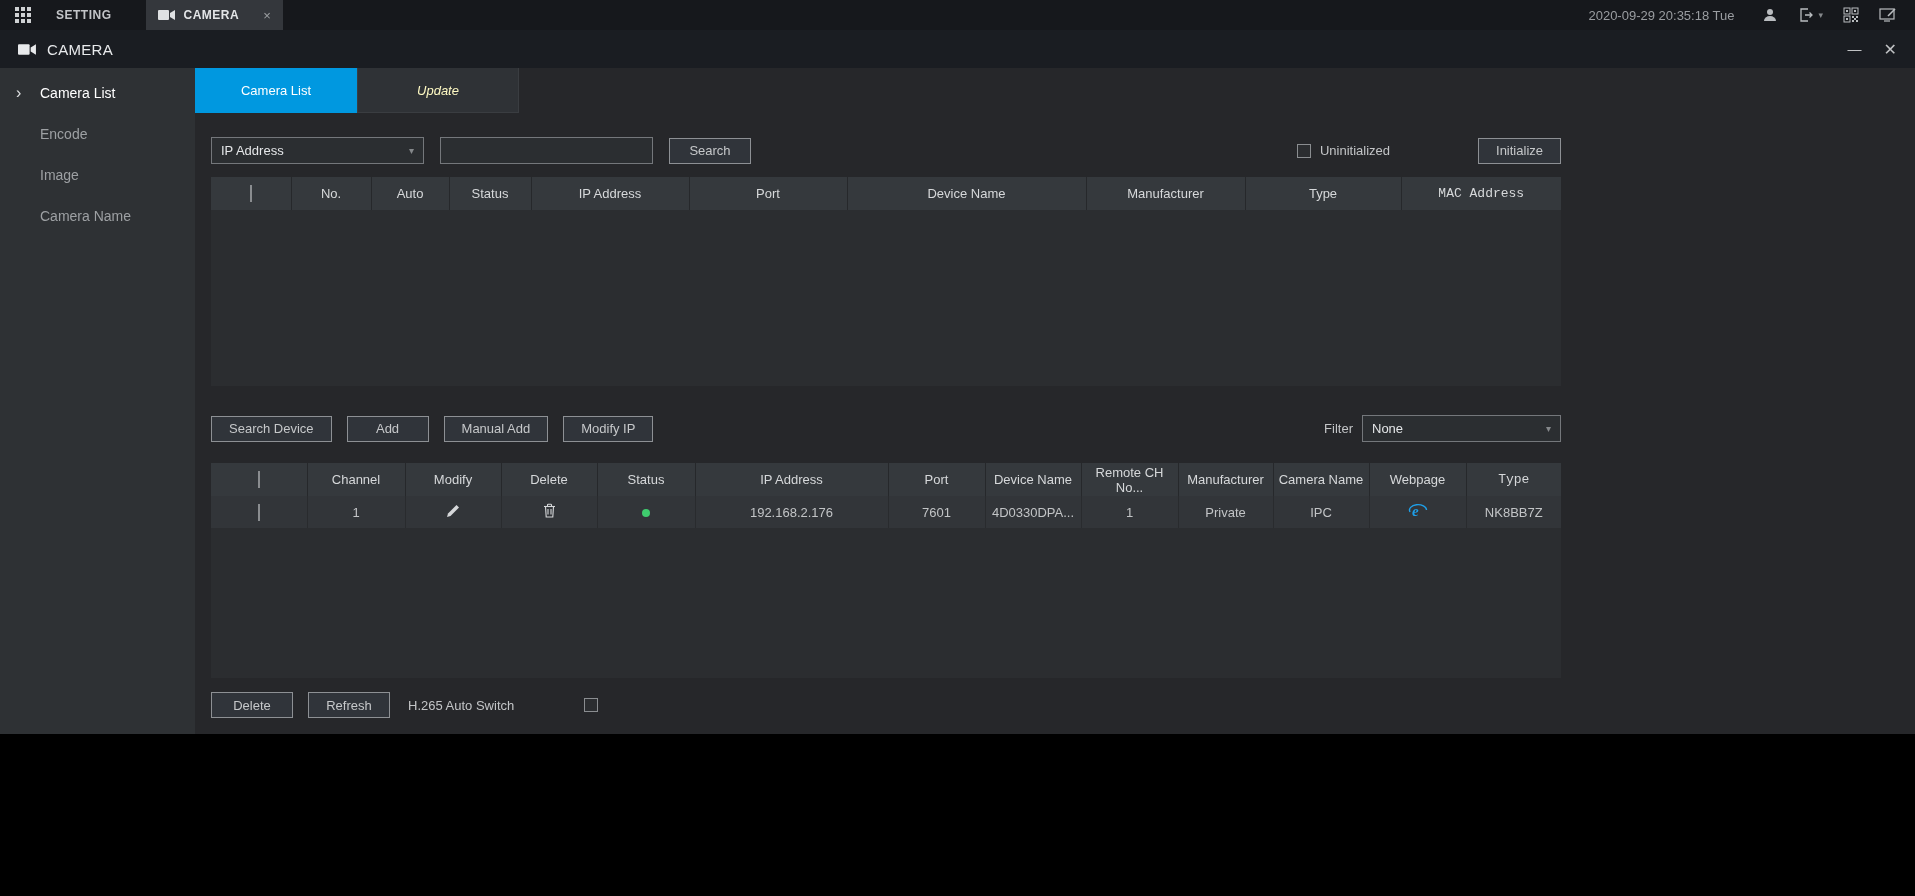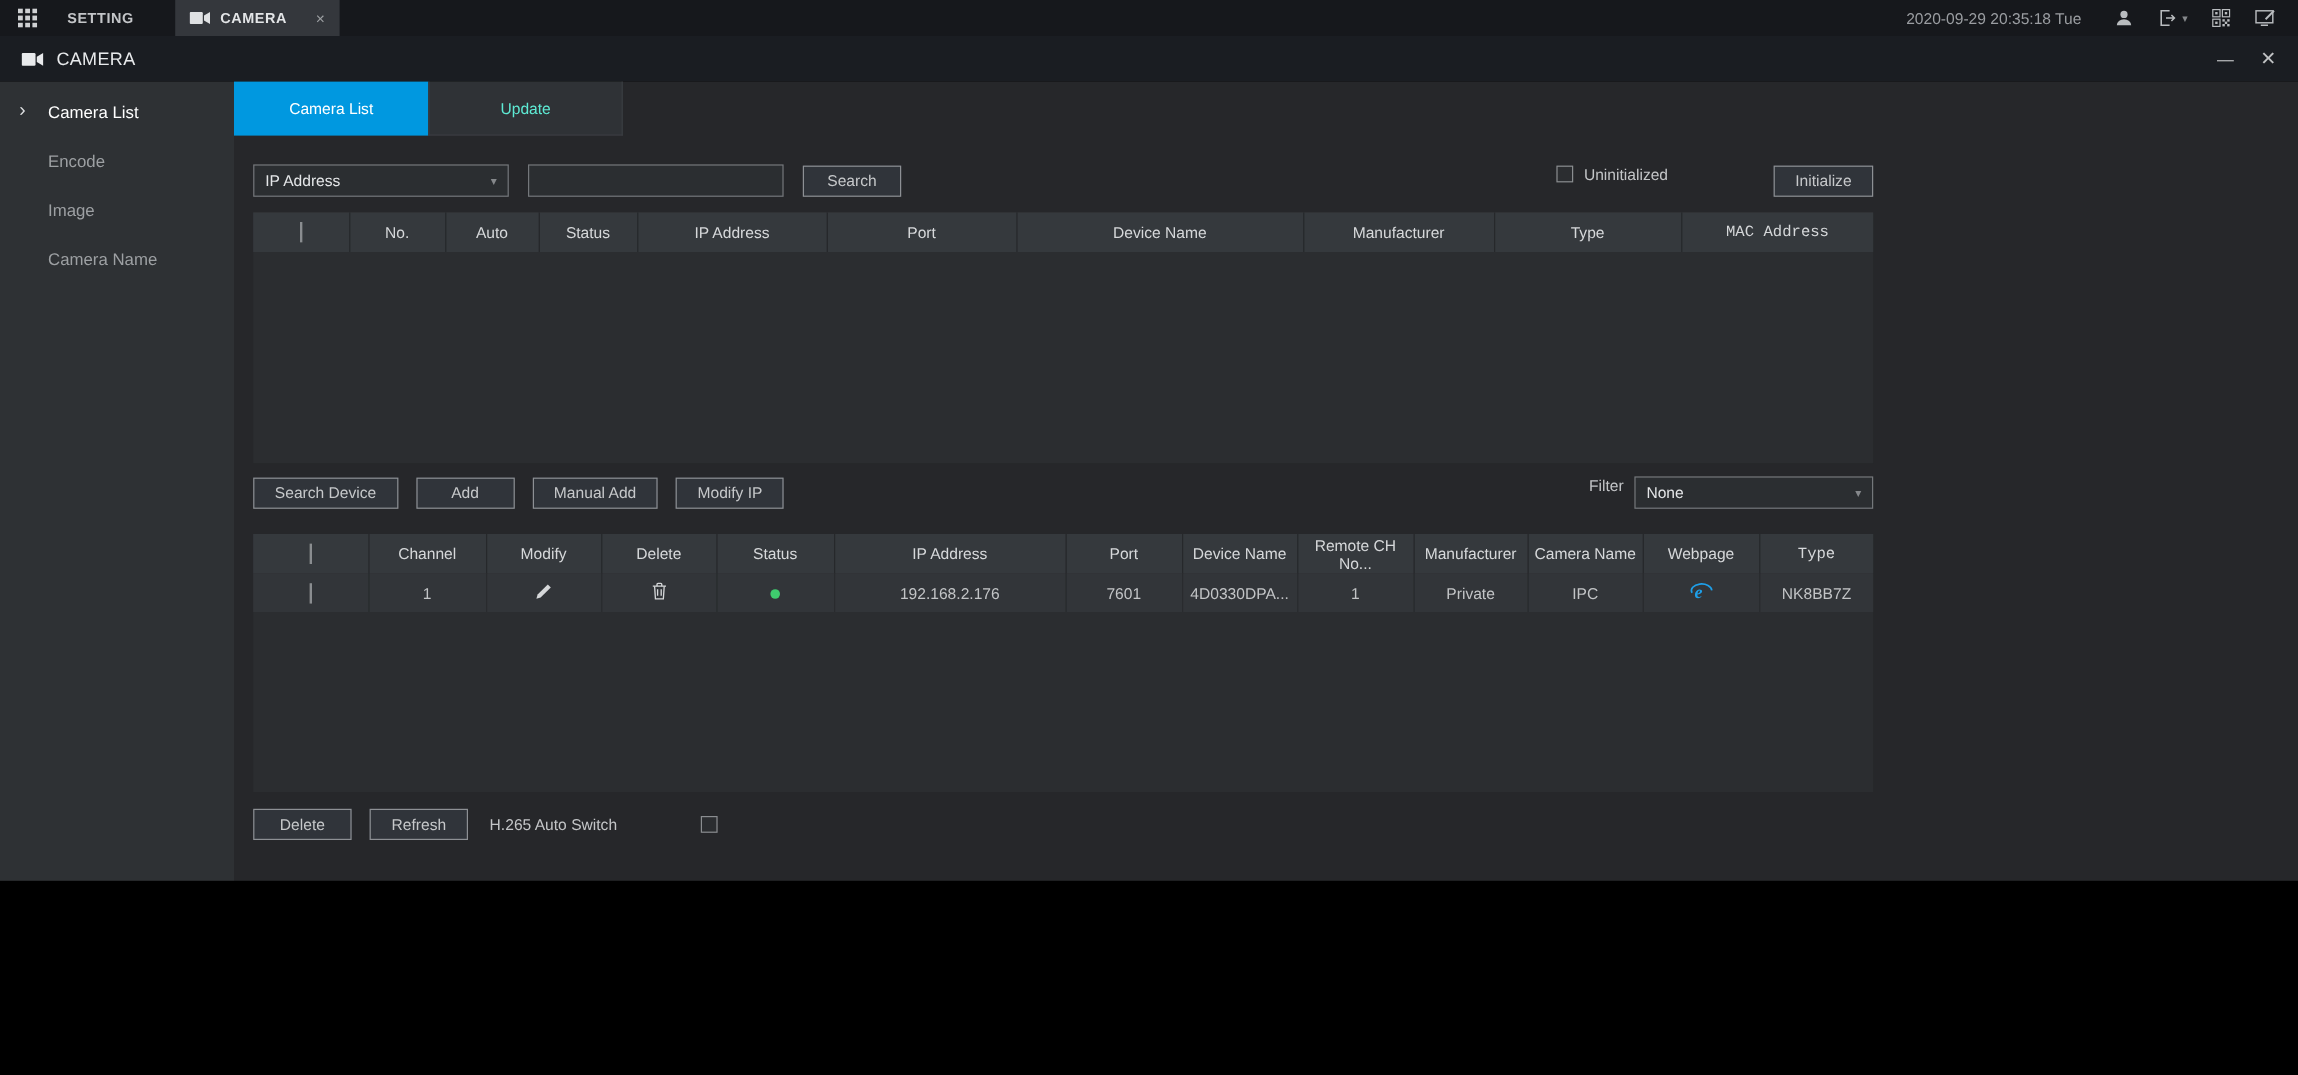--- a/index.html
+++ b/index.html
@@ -28,53 +28,53 @@
   .workspace { display:flex; height:666px; }
   .sidebar { width:195px; background:#2e3134; flex:none; padding-top:4px; }
   .side-item { height:41px; display:flex; align-items:center; padding-left:40px; color:#9da0a3; font-size:14px; position:relative; cursor:pointer; }
   .side-item.active { color:#ffffff; }
   .side-item .side-arrow { position:absolute; left:16px; color:#dfe1e3; font-size:16px; line-height:1; }
 
   .main { flex:1; background:#26272a; position:relative; }
   .main-tabs { display:flex; height:45px; }
   .main-tab { width:162px; height:45px; display:flex; align-items:center; justify-content:center; font-size:13px; cursor:pointer; }
   .main-tab.active { background:#0098e0; color:#fff; }
-  .main-tab.inactive { background:#2f3236; color:#5eead4; border:1px solid #3a3d41; border-top:none; }
+  .main-tab.inactive { background:#2f3236; color:#fef9c3; border:1px solid #3a3d41; border-top:none;font-style:italic; }
 
   .content { width:1350px; margin-left:16px; }
 
   .row { display:flex; align-items:center; }
   .search-row { margin-top:24px; }
 
   .dropdown { height:27px; background:#2b2e31; border:1px solid #74777b; display:flex; align-items:center; justify-content:space-between; padding:0 9px; cursor:pointer; }
   .dd-filter-type { width:213px; }
   .dd-text { color:#e4e6e8; font-size:13px; }
   .dd-caret { color:#85888b; font-size:10px; }
   .text-input { width:213px; height:27px; background:#2b2e31; border:1px solid #74777b; color:#e4e6e8; font-size:13px; padding:0 8px; margin-left:16px; font-family:"Liberation Sans", sans-serif; }
   .btn { height:26px; min-width:82px; padding:0 17px; background:#30343a; border:1px solid #8d9094; color:#c6c8ca; font-size:13px; display:inline-flex; align-items:center; justify-content:center; cursor:pointer; font-family:"Liberation Sans", sans-serif; }
   .search-btn { margin-left:16px; }
 
-  .right-group { margin-left:auto; display:flex; align-items:flex-start; }
+  .right-group { margin-left:auto; display:flex; align-items:center; }
   .checkbox { width:14px; height:14px; border:1px solid #8a8d90; background:#2b2d30; flex:none; cursor:pointer; }
   .cb-label { color:#c3c5c7; font-size:13px; margin-left:9px; }
   .init-btn { margin-left:88px; min-width:80px; }
 
   
   .tbl-wrap { margin-top:13px; background:#2b2d30; }
   .tbl-wrap-1 { height:209px; }
   .tbl-wrap-2 { margin-top:21px; height:215px; }
   table { border-collapse:collapse; table-layout:fixed; width:1350px; font-size:13px; }
   th { background:#35393d; height:33px; color:#d6d8da; font-weight:normal; border-right:1px solid #26282b; text-align:center; }
   th:last-child { border-right:none;font-family:Liberation Mono, monospace; }
   td { height:32px; color:#c2c4c6; text-align:center; border-right:1px solid #292b2e; background:#323539; }
   td:last-child { border-right:none; }
   .cb-cell { vertical-align:middle; }
   .cb-center { margin:0 auto; }
 
-  .actions-row { margin-top:11px; }
+  .actions-row { margin-top:29px; }
   .actions-row .btn + .btn { margin-left:15px; }
   .filter-label { color:#c3c5c7; font-size:13px; margin-right:9px; }
   .dd-filter-none { width:199px; }
 
   .footer-row { margin-top:14px; }
   .refresh-btn { margin-left:15px; }
   .h265-label { color:#c3c5c7; font-size:13px; margin-left:18px; }
   .h265-cb { margin-left:70px; }
 
   .status-dot { display:inline-block; width:8px; height:8px; border-radius:50%; background:#3fcc6e; }

